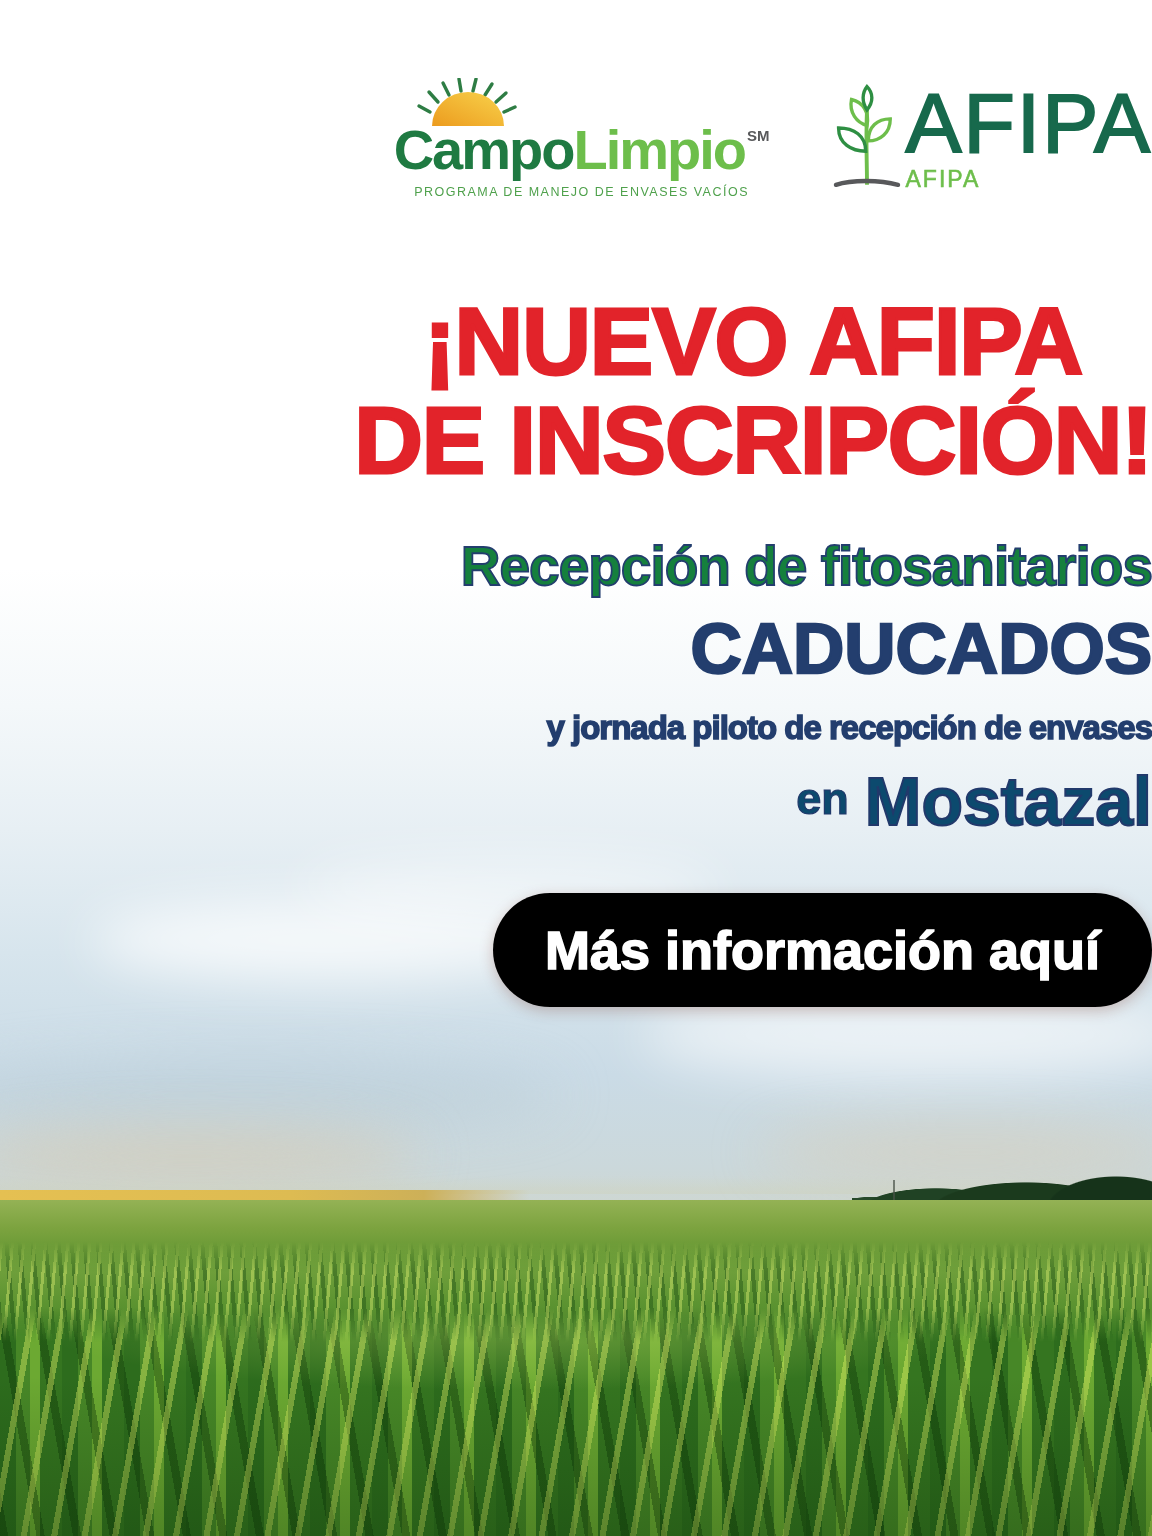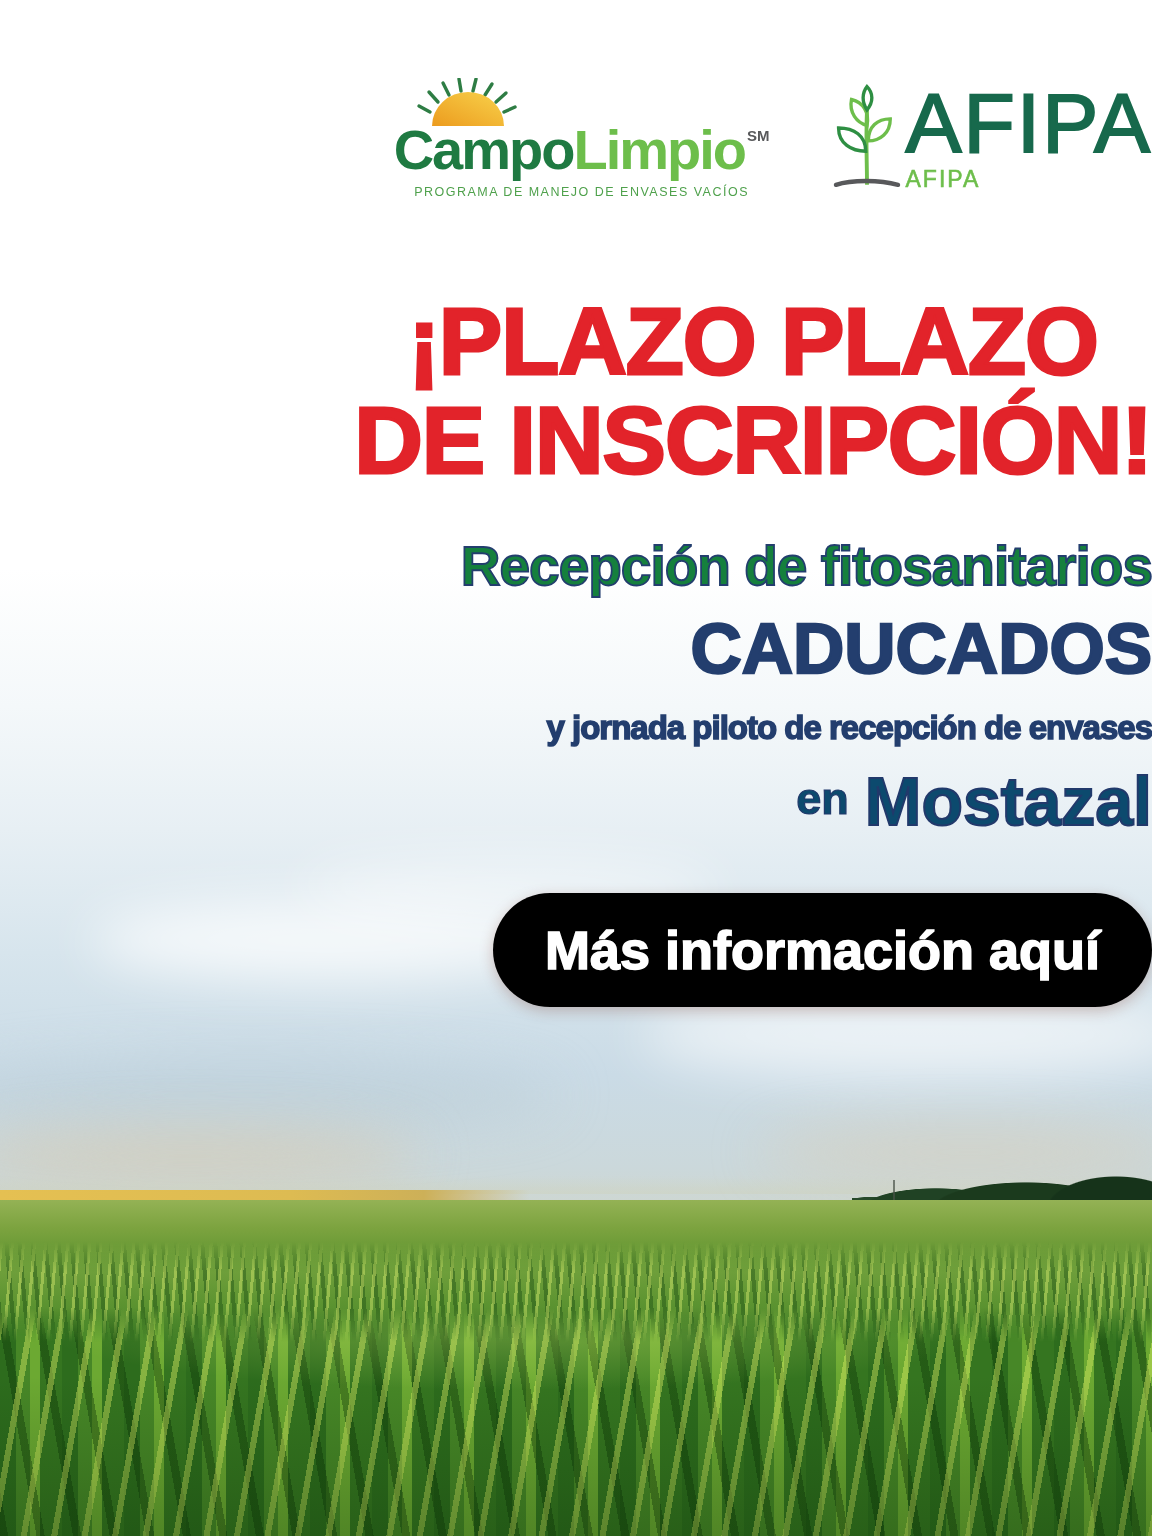--- a/index.html
+++ b/index.html
@@ -176,21 +176,21 @@
         </svg>
         <div class="afipa-text">
           <div class="afipa-name">AFIPA</div>
           <div class="afipa-country">AFIPA</div>
         </div>
       </div>
 
     </div>
 
     <div class="headline">
-      <div>¡PLAZO PLAZO</div>
+      <div>¡NUEVO AFIPA</div>
       <div>DE INSCRIPCIÓN!</div>
     </div>
 
     <div class="sub1">Recepción de fitosanitarios</div>
     <div class="sub2">CADUCADOS</div>
     <div class="sub3">y jornada piloto de recepción de envases</div>
 
 
     <div class="location">
       <span class="loc-prefix">en</span>

